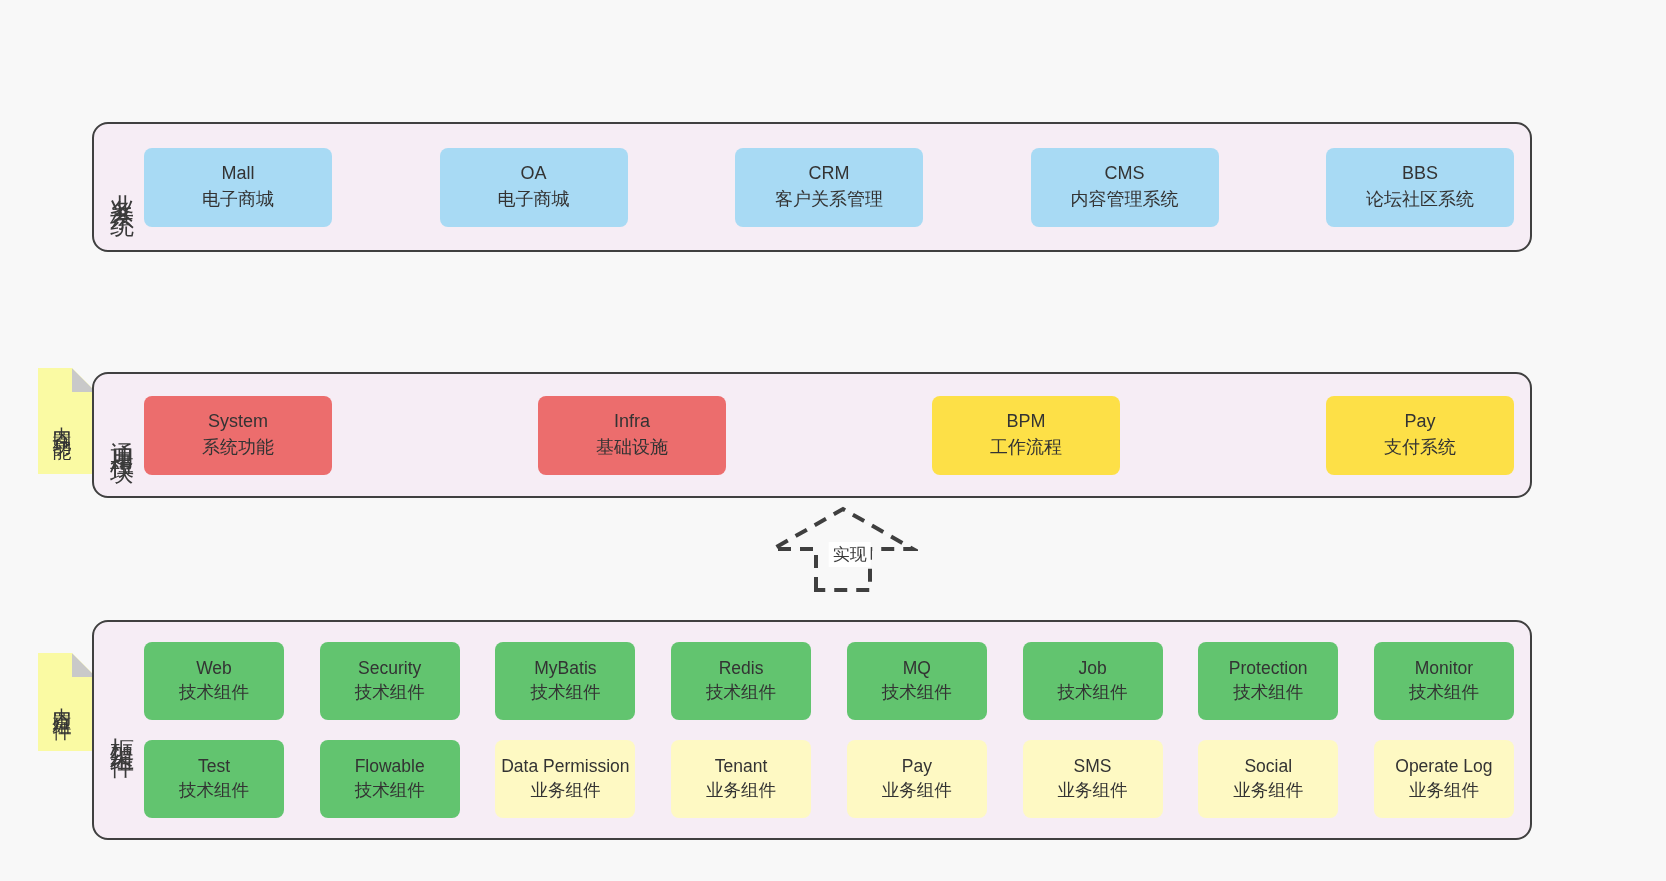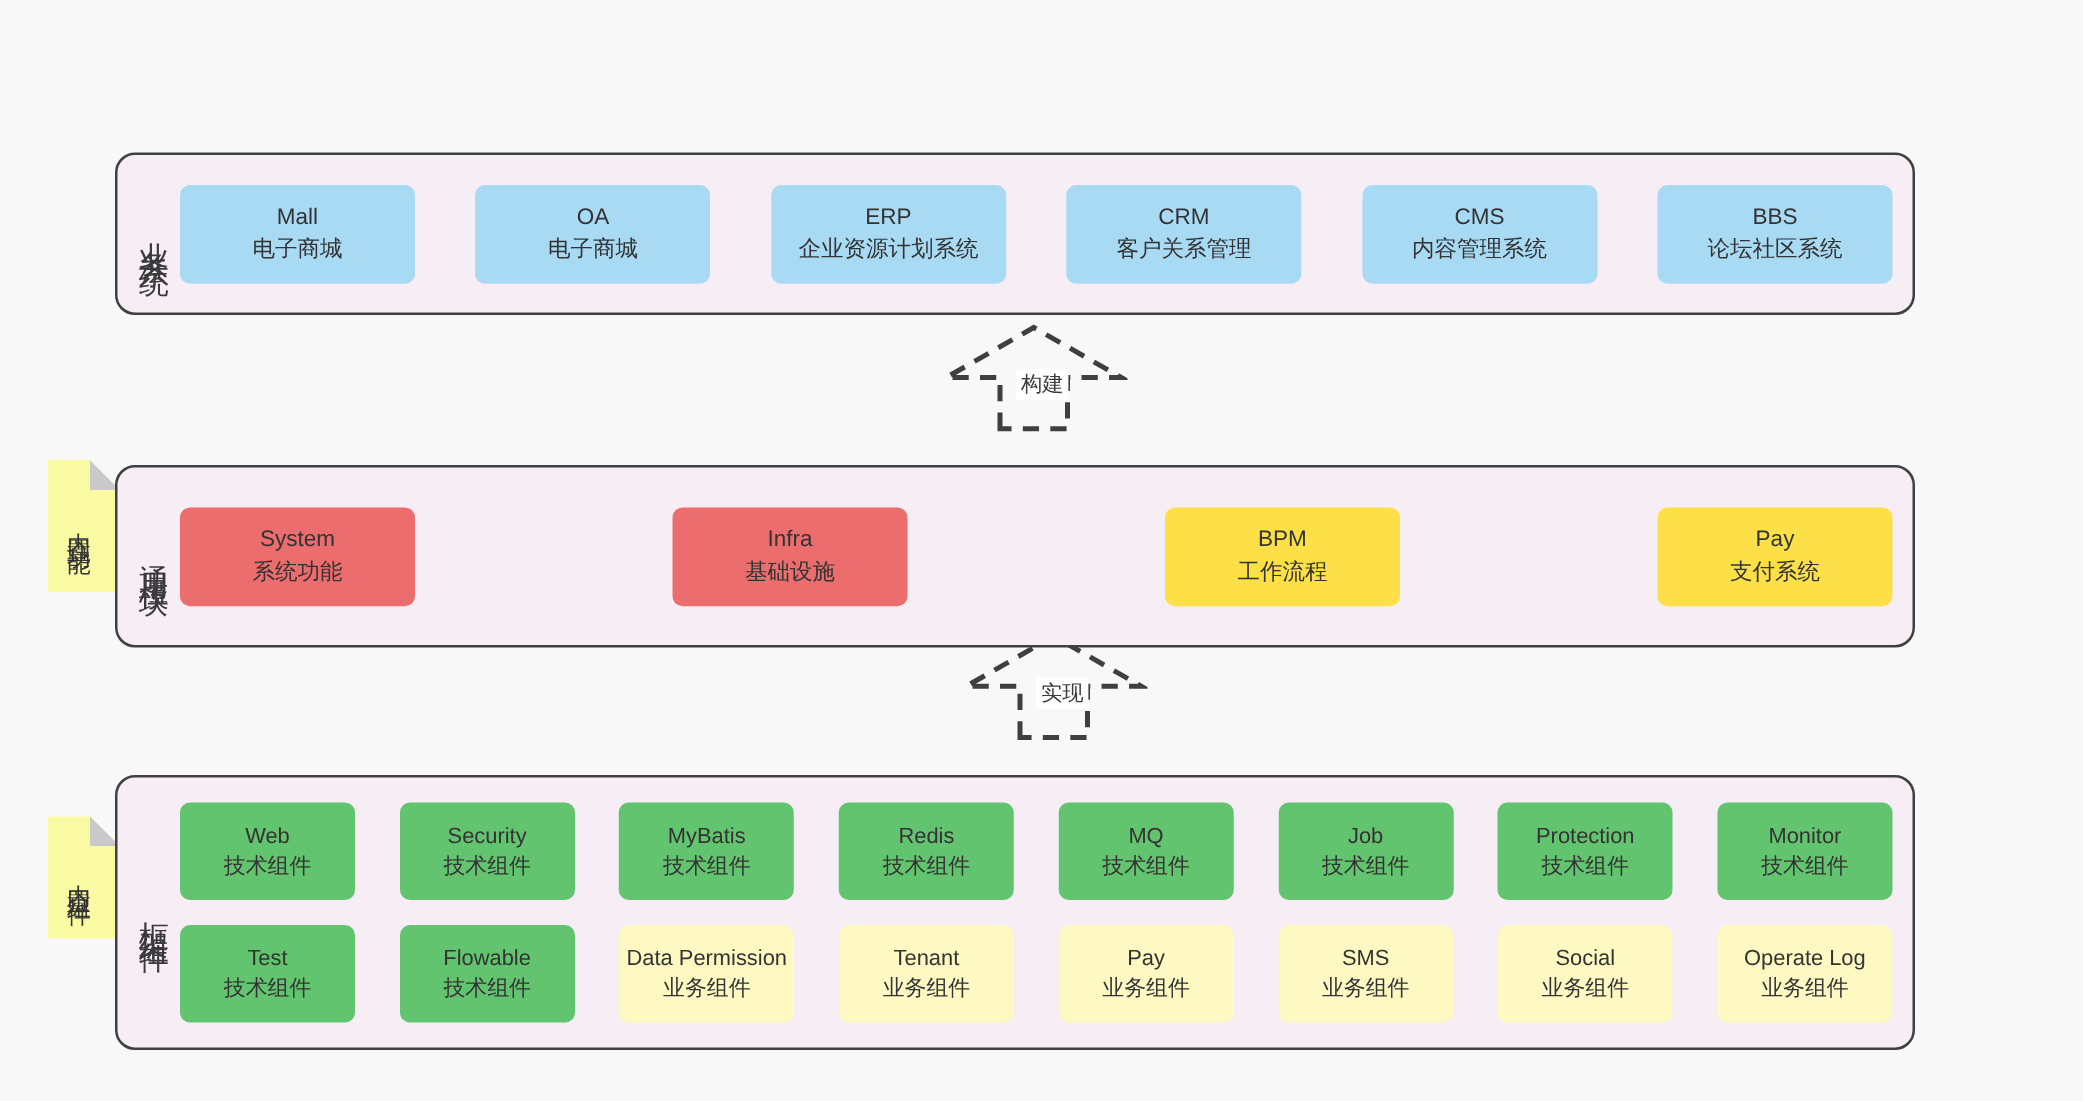--- a/index.html
+++ b/index.html
@@ -7,21 +7,21 @@
     position:relative;width:1666px;height:881px;background:#f8f8f8;
     font-family:"Liberation Sans","DejaVu Sans",sans-serif;color:#333;overflow:hidden;
   }
   
   .panel{
     position:absolute;left:92px;width:1440px;box-sizing:border-box;
     background:#f6edf5;border:2px solid #404040;border-radius:16px;
     display:flex;z-index:2;
   }
   .panel-1{top:122px;height:130px}
-  .panel-2{top:372px;height:146px}
+  .panel-2{top:372px;height:126px}
   .panel-3{top:620px;height:220px}
   .panel-label{
     writing-mode:vertical-lr;text-orientation:upright;
     font-size:24px;letter-spacing:6px;color:#3a3a3a;
     align-self:center;margin-left:12px;width:30px;text-align:center;
   }
   
   .boxes{
     flex:1;display:flex;align-items:center;justify-content:space-between;
     padding:0 16px 0 8px;
@@ -89,44 +89,34 @@
     <div class="boxes">
         <div class="box blue">
           <div class="en">Mall</div>
           <div class="zh">电子商城</div>
         </div>
         <div class="box blue">
           <div class="en">OA</div>
           <div class="zh">电子商城</div>
         </div>
         <div class="box blue">
-          <div class="en">ERP</div>
-          <div class="zh">企业资源计划系统</div>
-        </div>
-        <div class="box blue">
           <div class="en">CRM</div>
           <div class="zh">客户关系管理</div>
         </div>
         <div class="box blue">
           <div class="en">CMS</div>
           <div class="zh">内容管理系统</div>
         </div>
         <div class="box blue">
           <div class="en">BBS</div>
           <div class="zh">论坛社区系统</div>
         </div>
       </div>
   </section>
 
-  <div class="arrow arrow-1">
-    <svg viewBox="0 0 150 88">
-      <path d="M48 85 L48 44 L5 44 L75 4 L145 44 L102 44 L102 85 Z" fill="none" stroke="#3f3f3f" stroke-width="4" stroke-dasharray="13 9"></path>
-    </svg>
-    <span class="arrow-label">构建</span>
-  </div>
 
   <section class="panel panel-2">
     <div class="panel-label">通用模块</div>
     <div class="boxes">
         <div class="box red">
           <div class="en">System</div>
           <div class="zh">系统功能</div>
         </div>
         <div class="box red">
           <div class="en">Infra</div>

